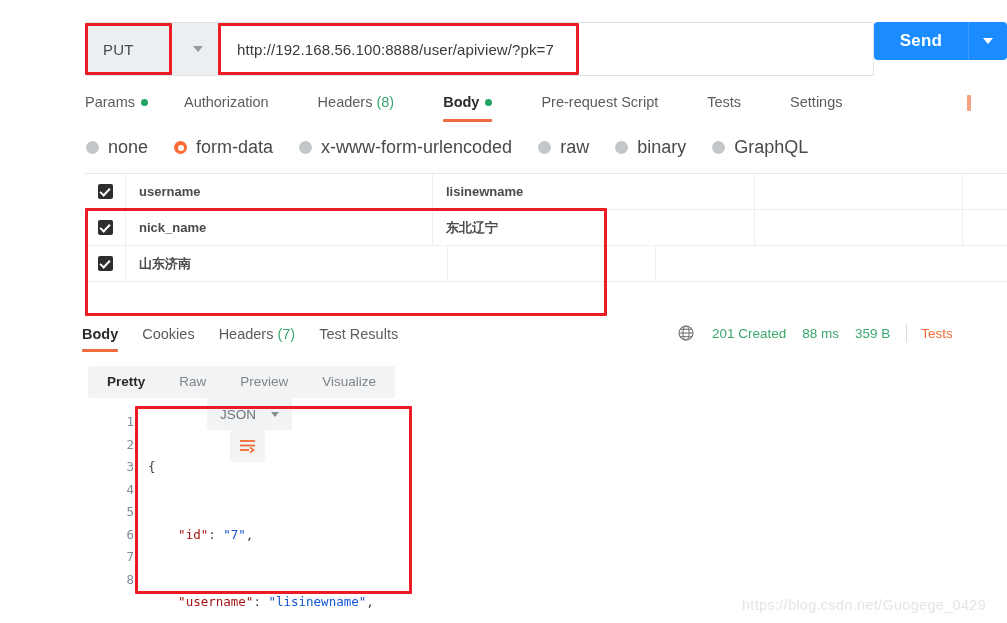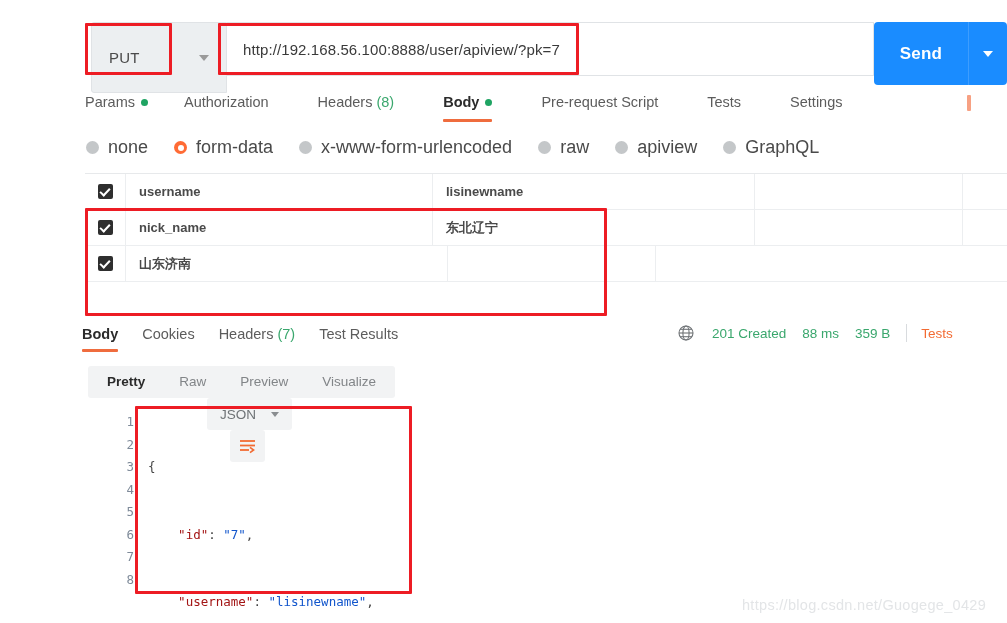--- a/index.html
+++ b/index.html
@@ -22,29 +22,28 @@
     position: absolute;
     left: 85px;
     top: 22px;
     width: 922px;
     height: 54px;
     display: flex;
     align-items: stretch;
   }
   .method-wrap {
     width: 136px;
-    height: 71px;
+    height: 54px;
     background: #eceff1;
     border: 1px solid #e0e3e6;
     border-radius: 3px 0 0 3px;
     display: flex;
     align-items: center;
     position: relative;
     box-sizing: border-box;
-    margin-left: 6px;
   }
   .method-label {
     font-size: 15px;
     color: #4a4a4a;
     padding-left: 17px;
     letter-spacing: .2px;
   }
   .method-caret {
     position: absolute;
     right: 17px;
@@ -64,21 +63,21 @@
     box-sizing: border-box;
     display: flex;
     align-items: center;
     padding-left: 16px;
     font-size: 15px;
     color: #3a3a3a;
     letter-spacing: .1px;
   }
   .send-wrap {
     width: 133px;
-    height: 63px;
+    height: 38px;
     display: flex;
     border-radius: 4px;
     overflow: hidden;
   }
   .send-btn {
     flex: 1;
     background: #1a8cff;
     color: #ffffff;
     font-size: 17px;
     font-weight: bold;
@@ -449,21 +448,21 @@
   <div class="radio-item">
     <span class="radio-circle"></span>
     <span>x-www-form-urlencoded</span>
   </div>
   <div class="radio-item">
     <span class="radio-circle"></span>
     <span>raw</span>
   </div>
   <div class="radio-item">
     <span class="radio-circle"></span>
-    <span>apiview</span>
+    <span>binary</span>
   </div>
   <div class="radio-item">
     <span class="radio-circle"></span>
     <span>GraphQL</span>
   </div>
 </div>
 
 <div class="fd-table">
 
   <div class="fd-row">

